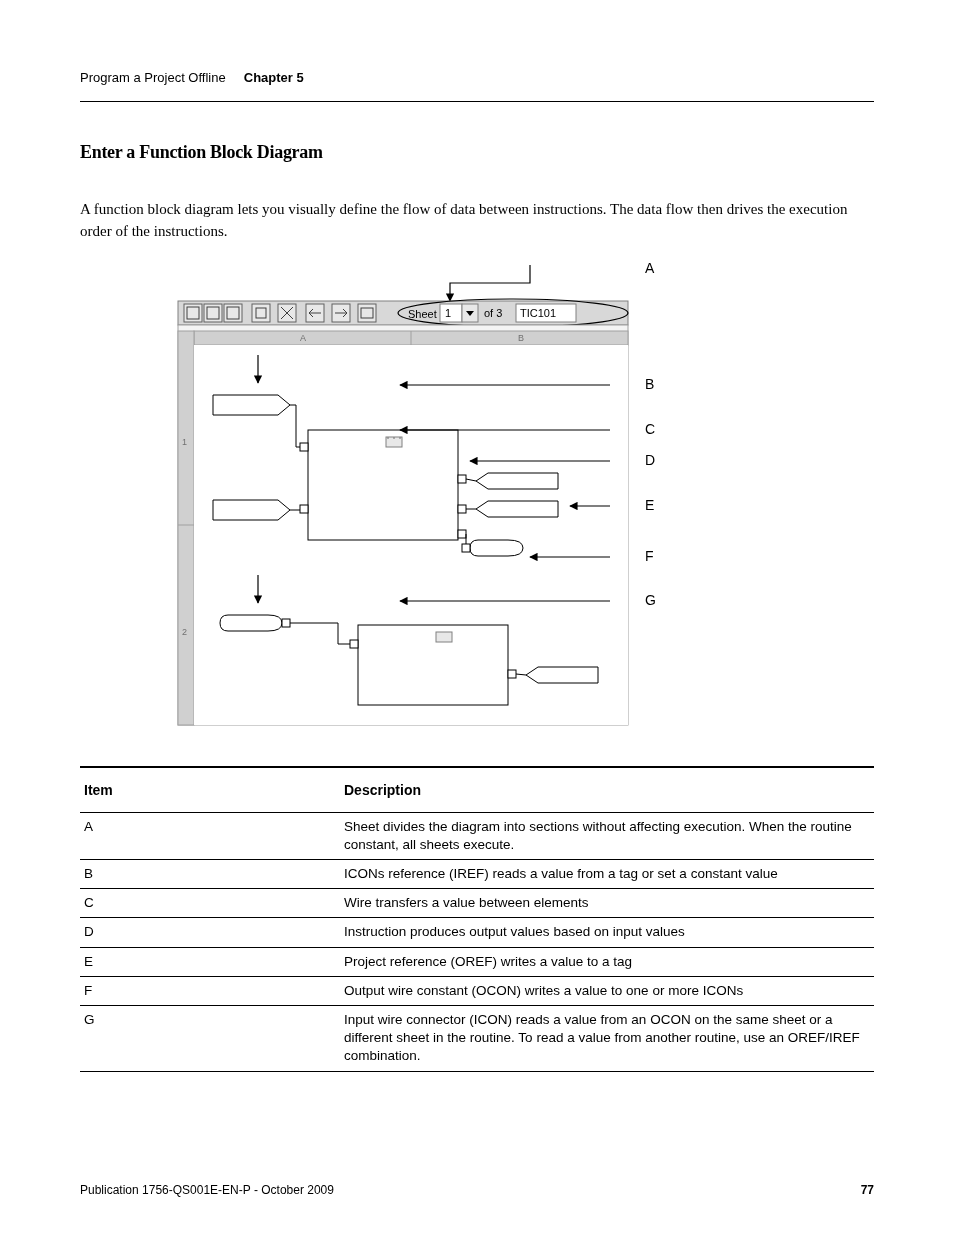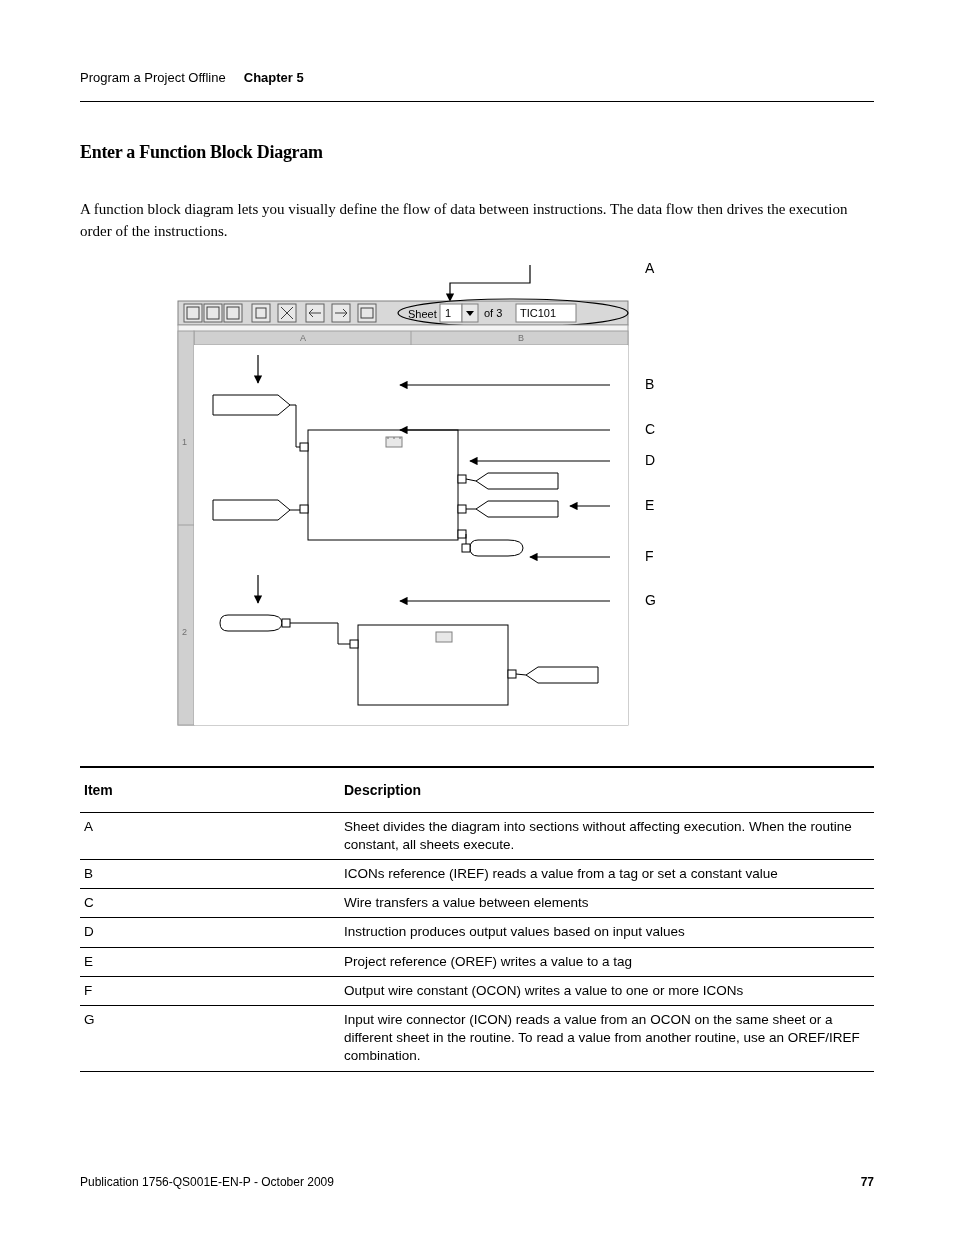--- a/index.html
+++ b/index.html
@@ -60,21 +60,21 @@
     padding: 5px 4px;
     border-bottom: 1px solid #000;
     vertical-align: top;
     font-family: "Arial Narrow", Arial, sans-serif;
     font-size: 13.5px;
     line-height: 1.35;
   }
   td.item { width: 260px; }
   .footer {
     position: absolute;
-    bottom: 46px;
+    bottom: 38px;
     left: 80px;
     right: 80px;
     display: flex;
     justify-content: space-between;
     font-family: "Arial Narrow", Arial, sans-serif;
     font-size: 12px;
   }
   .footer .pagenum { font-weight: bold; }
 </style>
 </head>

